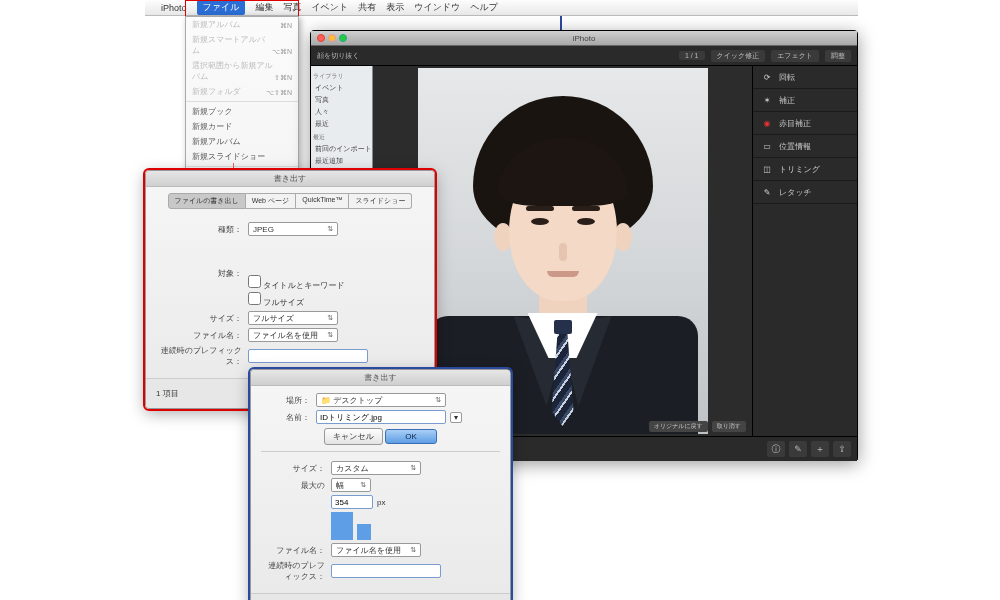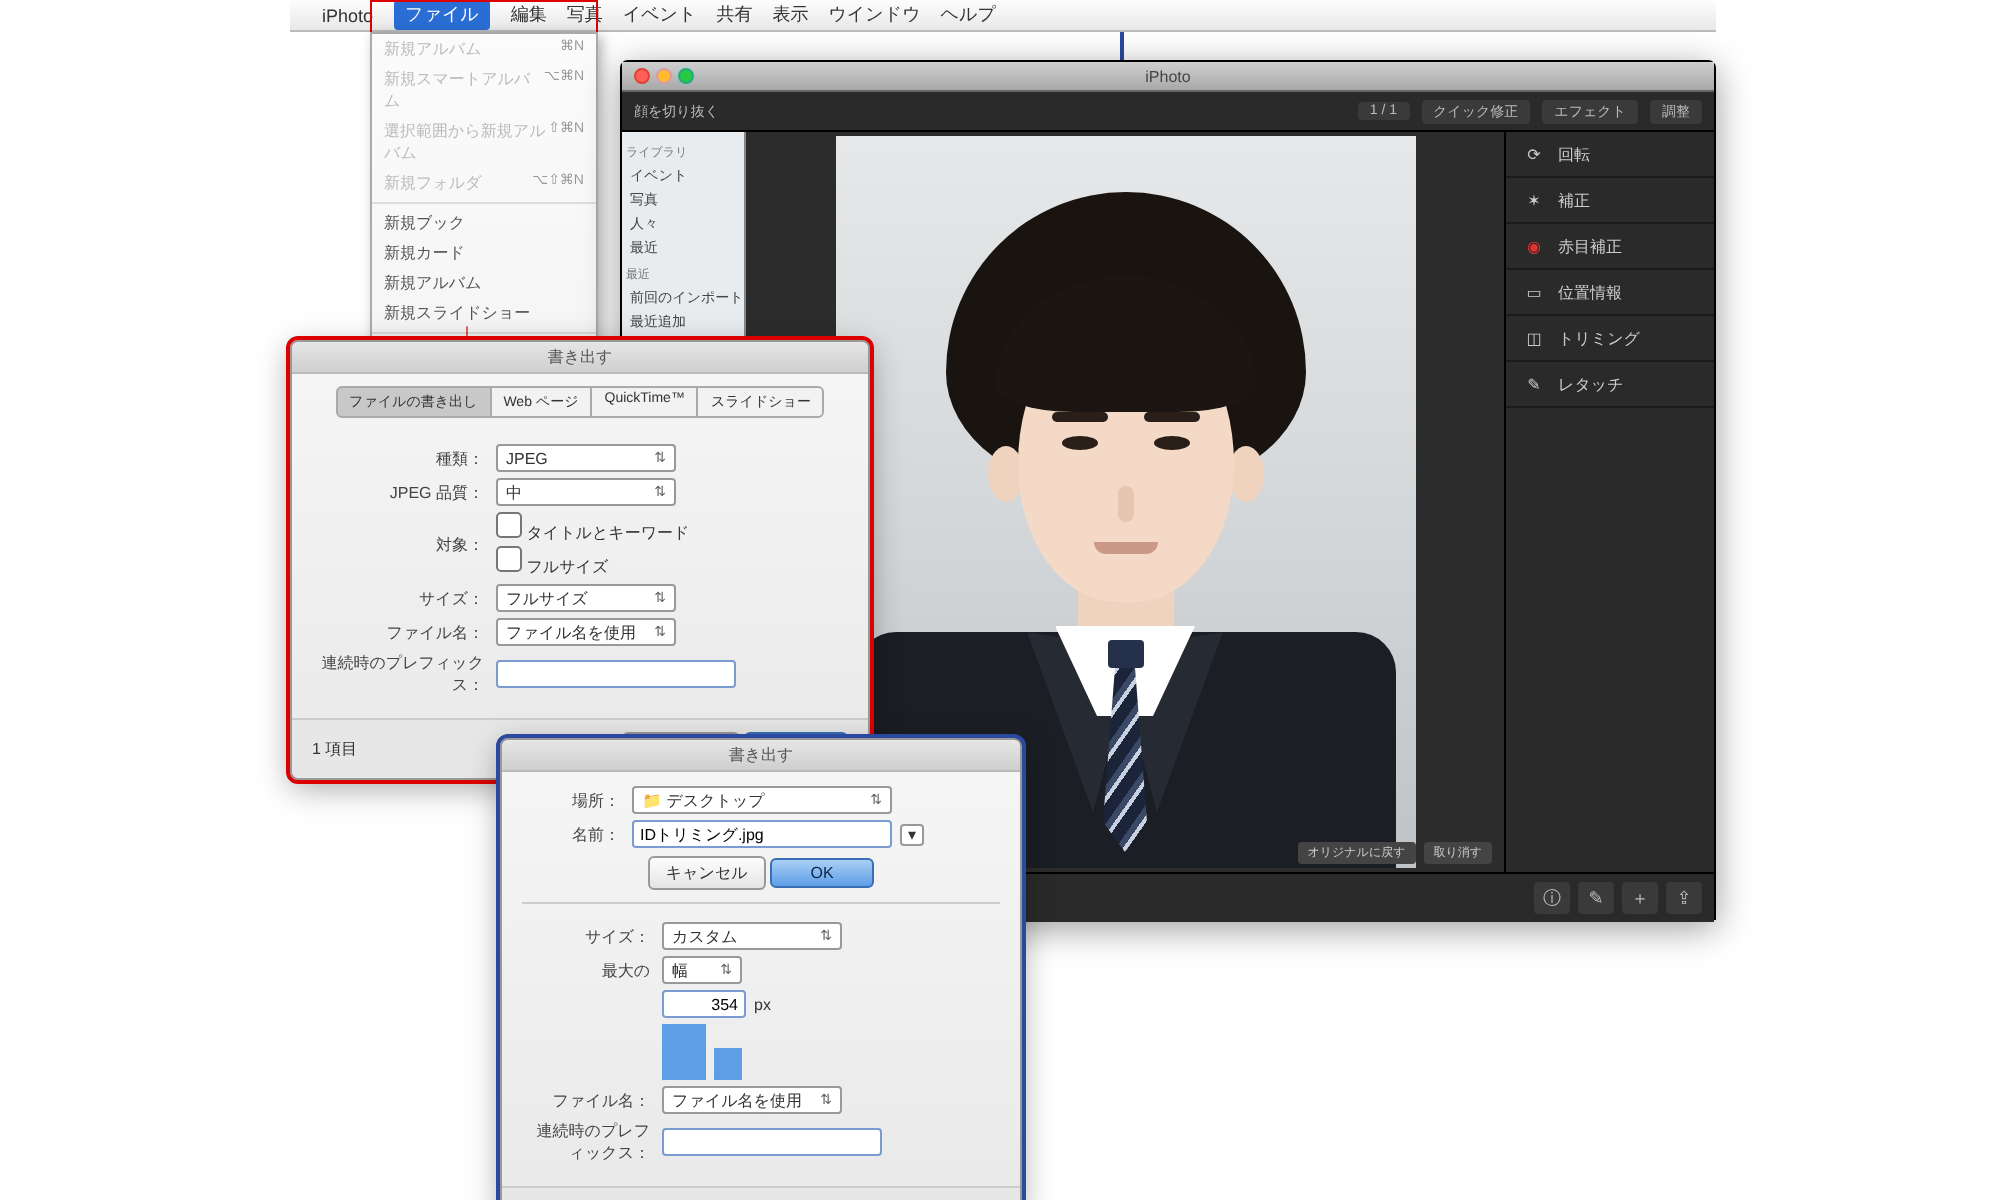--- a/index.html
+++ b/index.html
@@ -7,21 +7,21 @@
 
   
   .menubar { position: absolute; left: 145px; top: 0; right: 142px; height: 16px; background: linear-gradient(#fdfdfd,#e8e8e8); border-bottom: 1px solid #bbb; display: flex; align-items: center; padding-left: 6px; font-size: 9px; color: #333; }
   .menubar span { margin-right: 10px; }
   .menubar .apple { font-size: 11px; }
   .menubar .active { background: #2a6dd4; color: #fff; padding: 1px 6px; border-radius: 2px; }
   .red-box-menu { position: absolute; border: 1px solid #d00; pointer-events: none; }
 
   
   .dropdown { position: absolute; left: 185px; top: 16px; width: 114px; background: linear-gradient(#fbfbfb,#efefef); border: 1px solid #aaa; box-shadow: 2px 2px 6px rgba(0,0,0,.3); font-size: 8px; color: #555; }
-  .dropdown .item { display: flex; justify-content: space-between; padding: 2px 6px; }
+  .dropdown .item { display: flex; justify-content: space-between; padding: 2px 6px; align-items: flex-end; }
   .dropdown .item.disabled { color: #bbb; }
   .dropdown .sep { height: 1px; background: #ddd; margin: 2px 0; }
   .dropdown .item.hl { background: #2a6dd4; color: #fff; }
   .dropdown .shortcut { color: #999; font-size: 7px; }
   .dropdown .item.hl .shortcut { color: #dbe8fb; }
   .arrow-red { position: absolute; color: #d00; font-size: 14px; font-weight: bold; }
 
   
   .appwin { position: absolute; left: 310px; top: 30px; width: 548px; height: 430px; background: #1e1e1e; border: 1px solid #000; border-radius: 4px 4px 0 0; box-shadow: 0 4px 18px rgba(0,0,0,.4); }
   .appwin .titlebar { height: 15px; background: linear-gradient(#cfcfcf,#a8a8a8); border-bottom: 1px solid #666; display: flex; align-items: center; justify-content: center; position: relative; font-size: 8px; color: #444; }
@@ -296,31 +296,22 @@
     <div class="row2">
         <div class="lbl">種類：</div>
       <div class="ctrl">
           <div class="select">
             <span>JPEG</span>
             <span class="arrows">⇅</span>
           </div>
         </div>
       </div>
     <div class="row2">
-        <div class="lbl">JPEG 品質：</div>
-      <div class="ctrl">
-          <div class="select">
-            <span>中</span>
-            <span class="arrows">⇅</span>
-          </div>
-        </div>
-      </div>
-    <div class="row2">
         <div class="lbl">対象：</div>
-      <div class="ctrl" style="flex-direction:column; align-items:flex-start; gap:1px;">
+      <div class="ctrl" style="flex-direction:column; align-items:flex-start; gap:1px;margin-top:36px;">
         <label><input type="checkbox" style=""> <span>タイトルとキーワード</span></label>
         <label><input type="checkbox" style=""> <span>フルサイズ</span></label>
       </div>
       </div>
     <div class="row2">
         <div class="lbl">サイズ：</div>
       <div class="ctrl">
           <div class="select">
             <span>フルサイズ</span>
             <span class="arrows">⇅</span>
@@ -390,21 +381,21 @@
         <div class="ctrl">
           <div class="select" style="min-width:40px">
               <span>幅</span>
               <span class="arrows">⇅</span>
             </div>
         </div>
         </div>
       <div class="row2">
           <div class="lbl" style="width:70px"></div>
         <div class="ctrl">
-          <input type="text" style="width: 42px; text-align: right;" value="354">
+          <input type="text" style="width: 42px; text-align: left;" value="354">
           <span>px</span>
         </div>
         </div>
       <div class="row2">
           <div class="lbl" style="width:70px"></div>
         <div class="ctrl">
             <div class="px-graphic">
               <div class="big"></div>
               <div class="sm"></div>
             </div>

